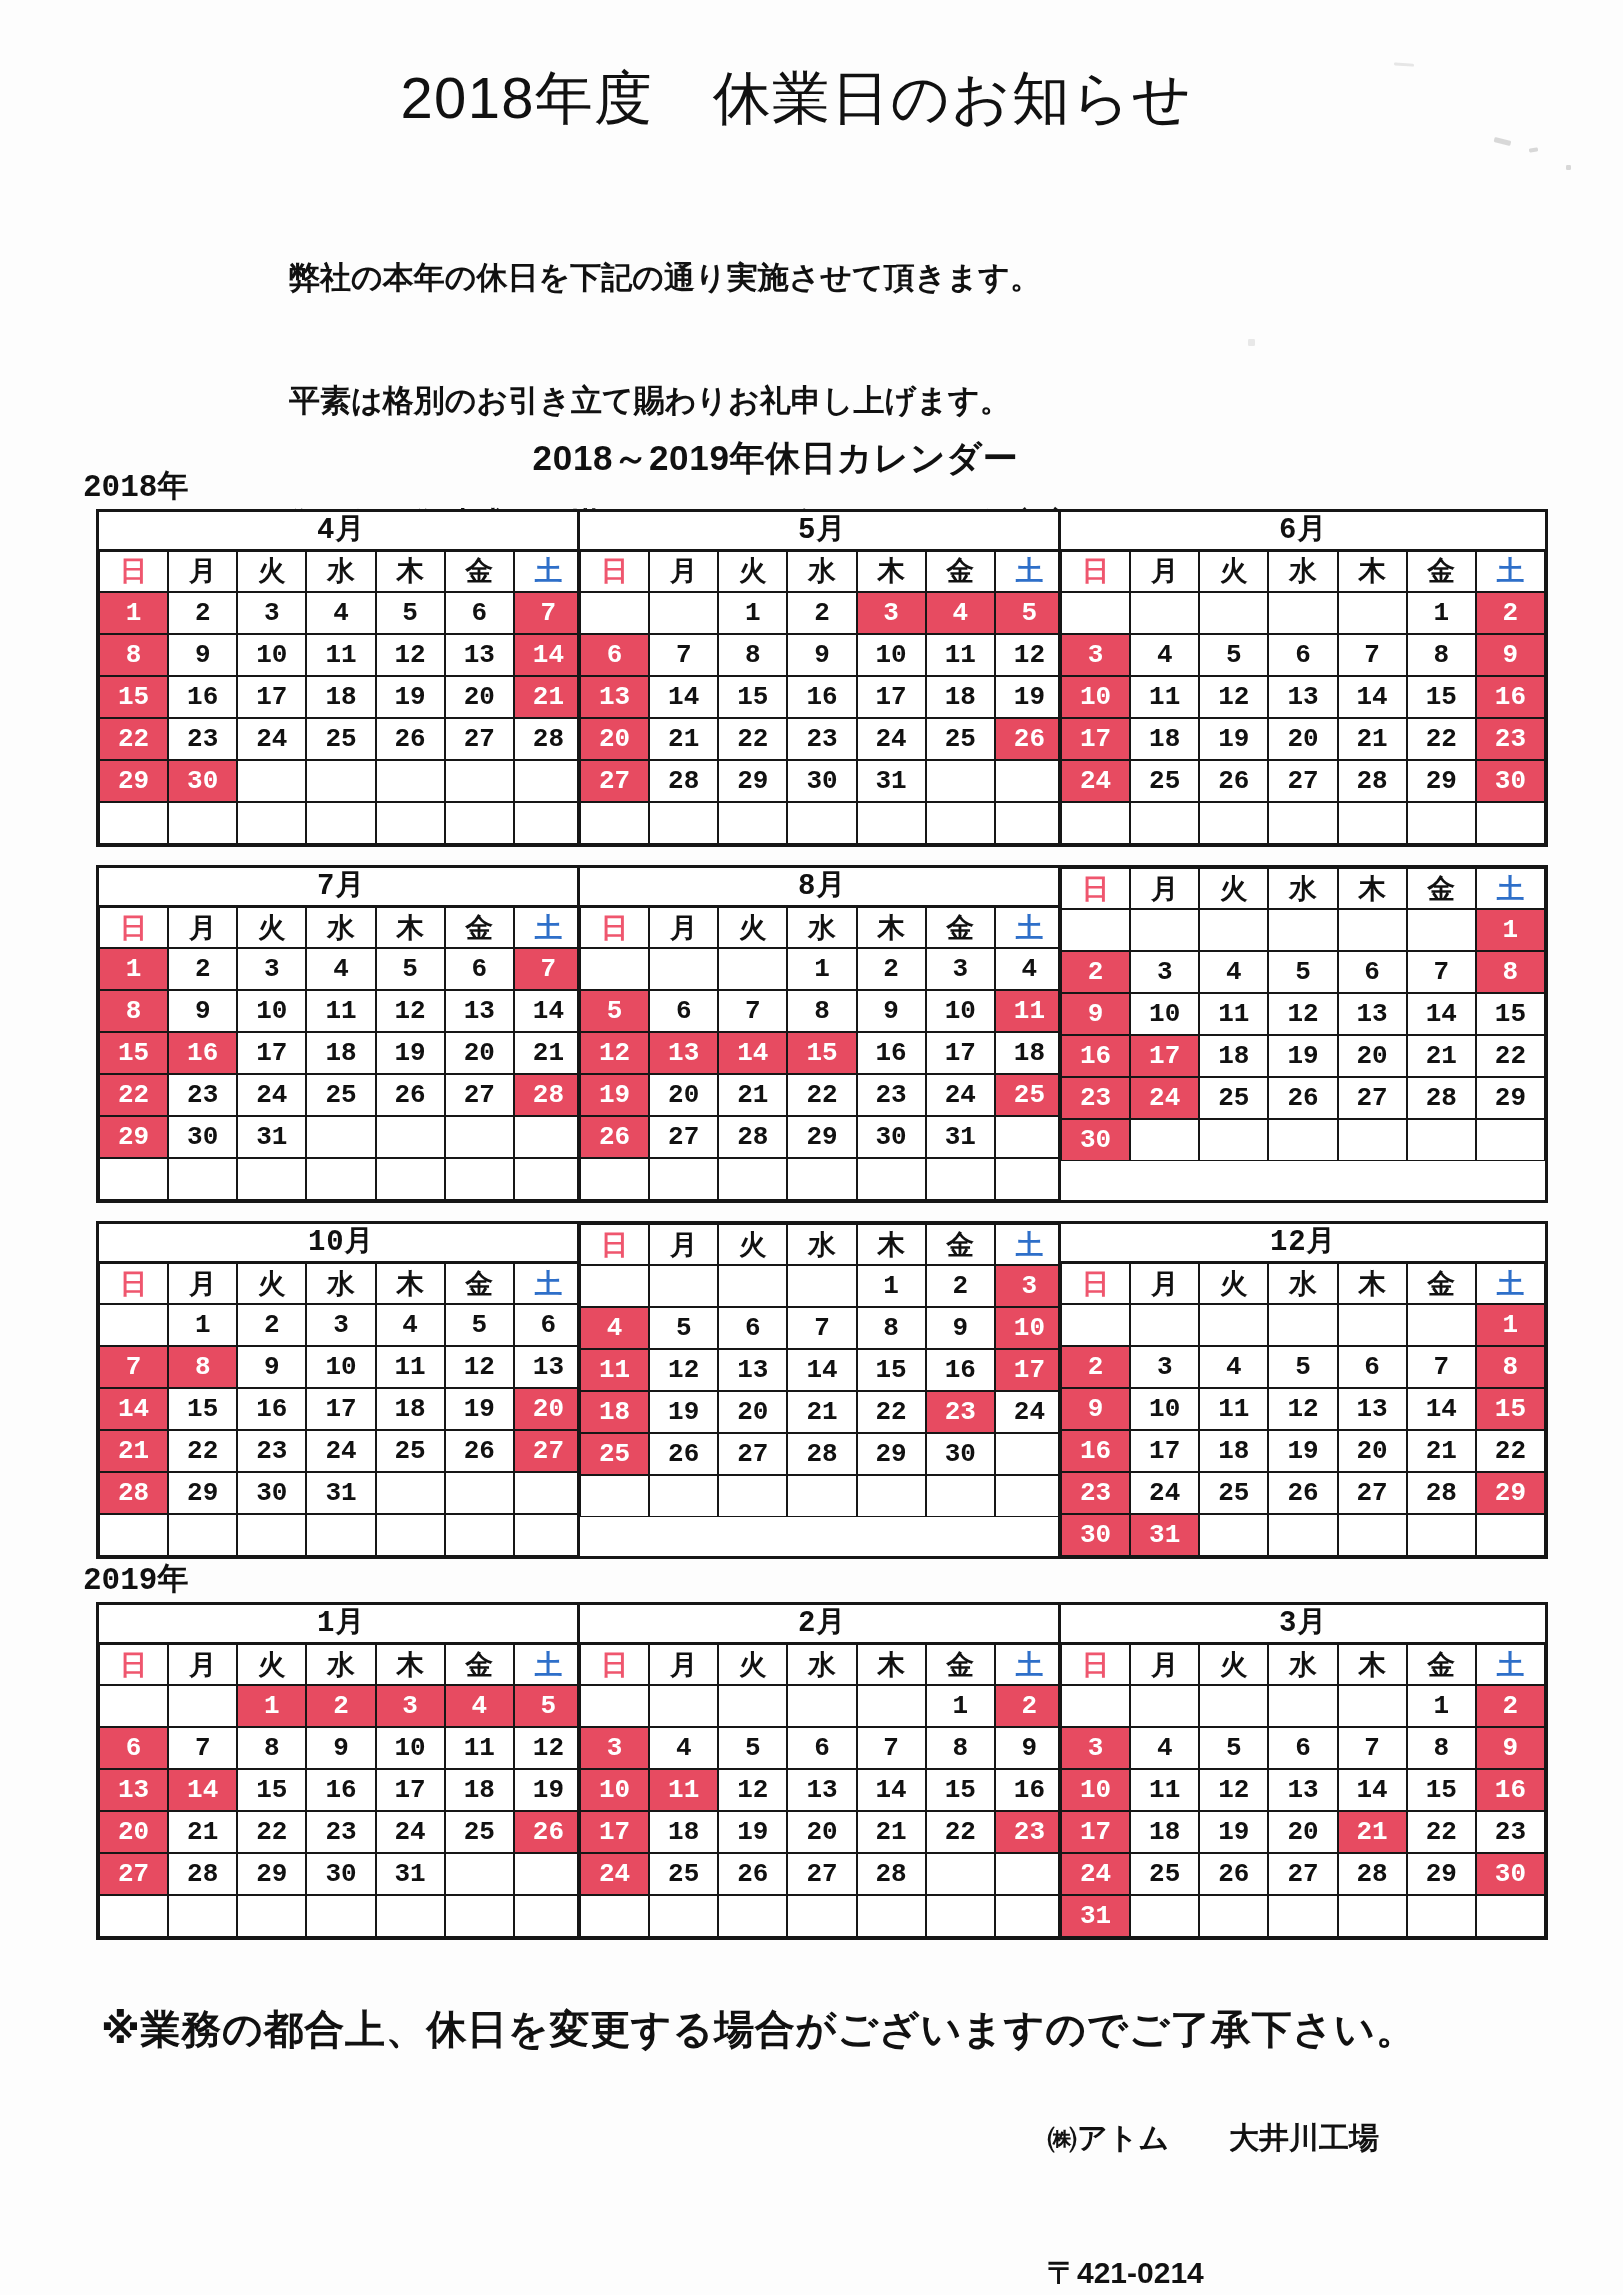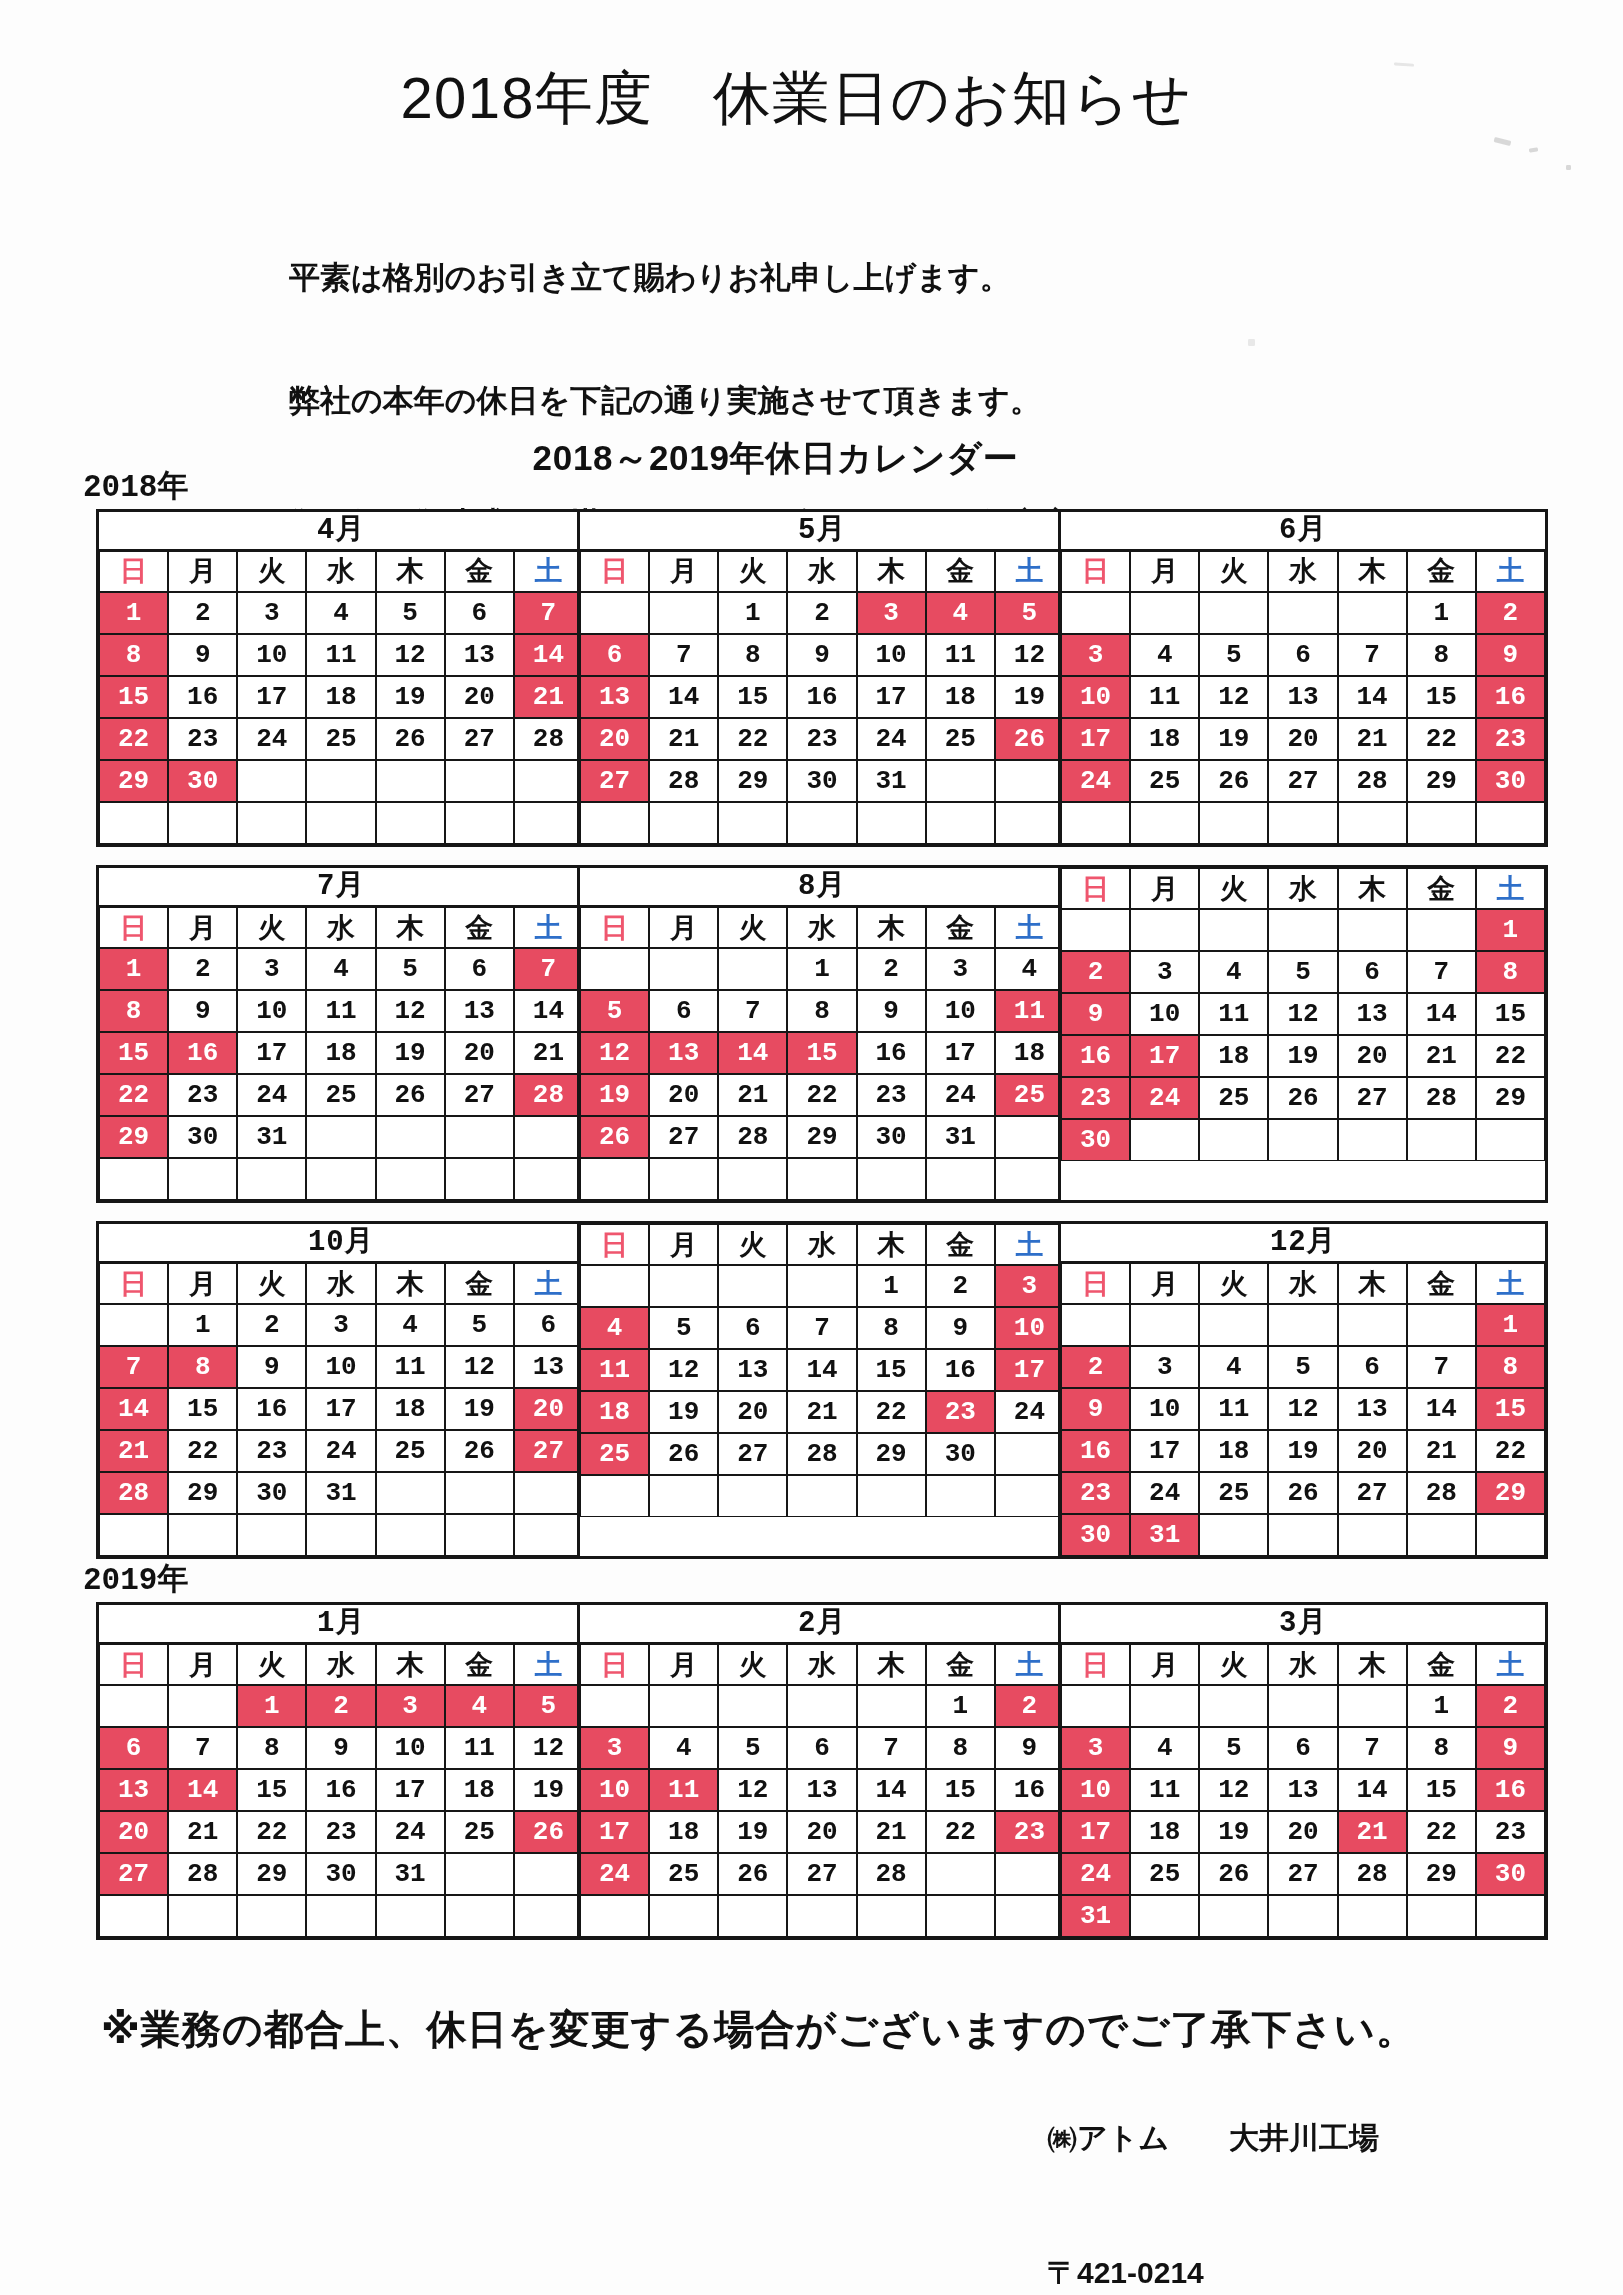--- a/index.html
+++ b/index.html
@@ -60,22 +60,22 @@
   .speck.s3{left:1566px;top:165px;width:5.2px;height:5.2px;}
   .speck.s4{left:1394px;top:63px;width:19.6px;height:3.3px;transform:rotate(4deg);opacity:.35;}
   .speck.s5{left:1248px;top:339px;width:6.5px;height:6.5px;opacity:.3;}
 </style>
 </head>
 <body style="--holiday: #e74b61; --sun: #ef566e; --sat: #2e6fc9;">
 
 <div class="page-title">2018年度　休業日のお知らせ</div>
 
 <div class="greeting">
+  <div>弊社の本年の休日を下記の通り実施させて頂きます。</div>
   <div>平素は格別のお引き立て賜わりお礼申し上げます。</div>
-  <div>弊社の本年の休日を下記の通り実施させて頂きます。</div>
   <div>御不便、御迷惑をお掛けすることと存じますが、何卒宜しく</div>
   <div>お願い申し上げます。</div>
 </div>
 
 <div class="subtitle">2018～2019年休日カレンダー</div>
 
 <div class="cal-section">
   <span class="year-label">2018年</span>
   <div class="cal-grid">
       <div class="month">

